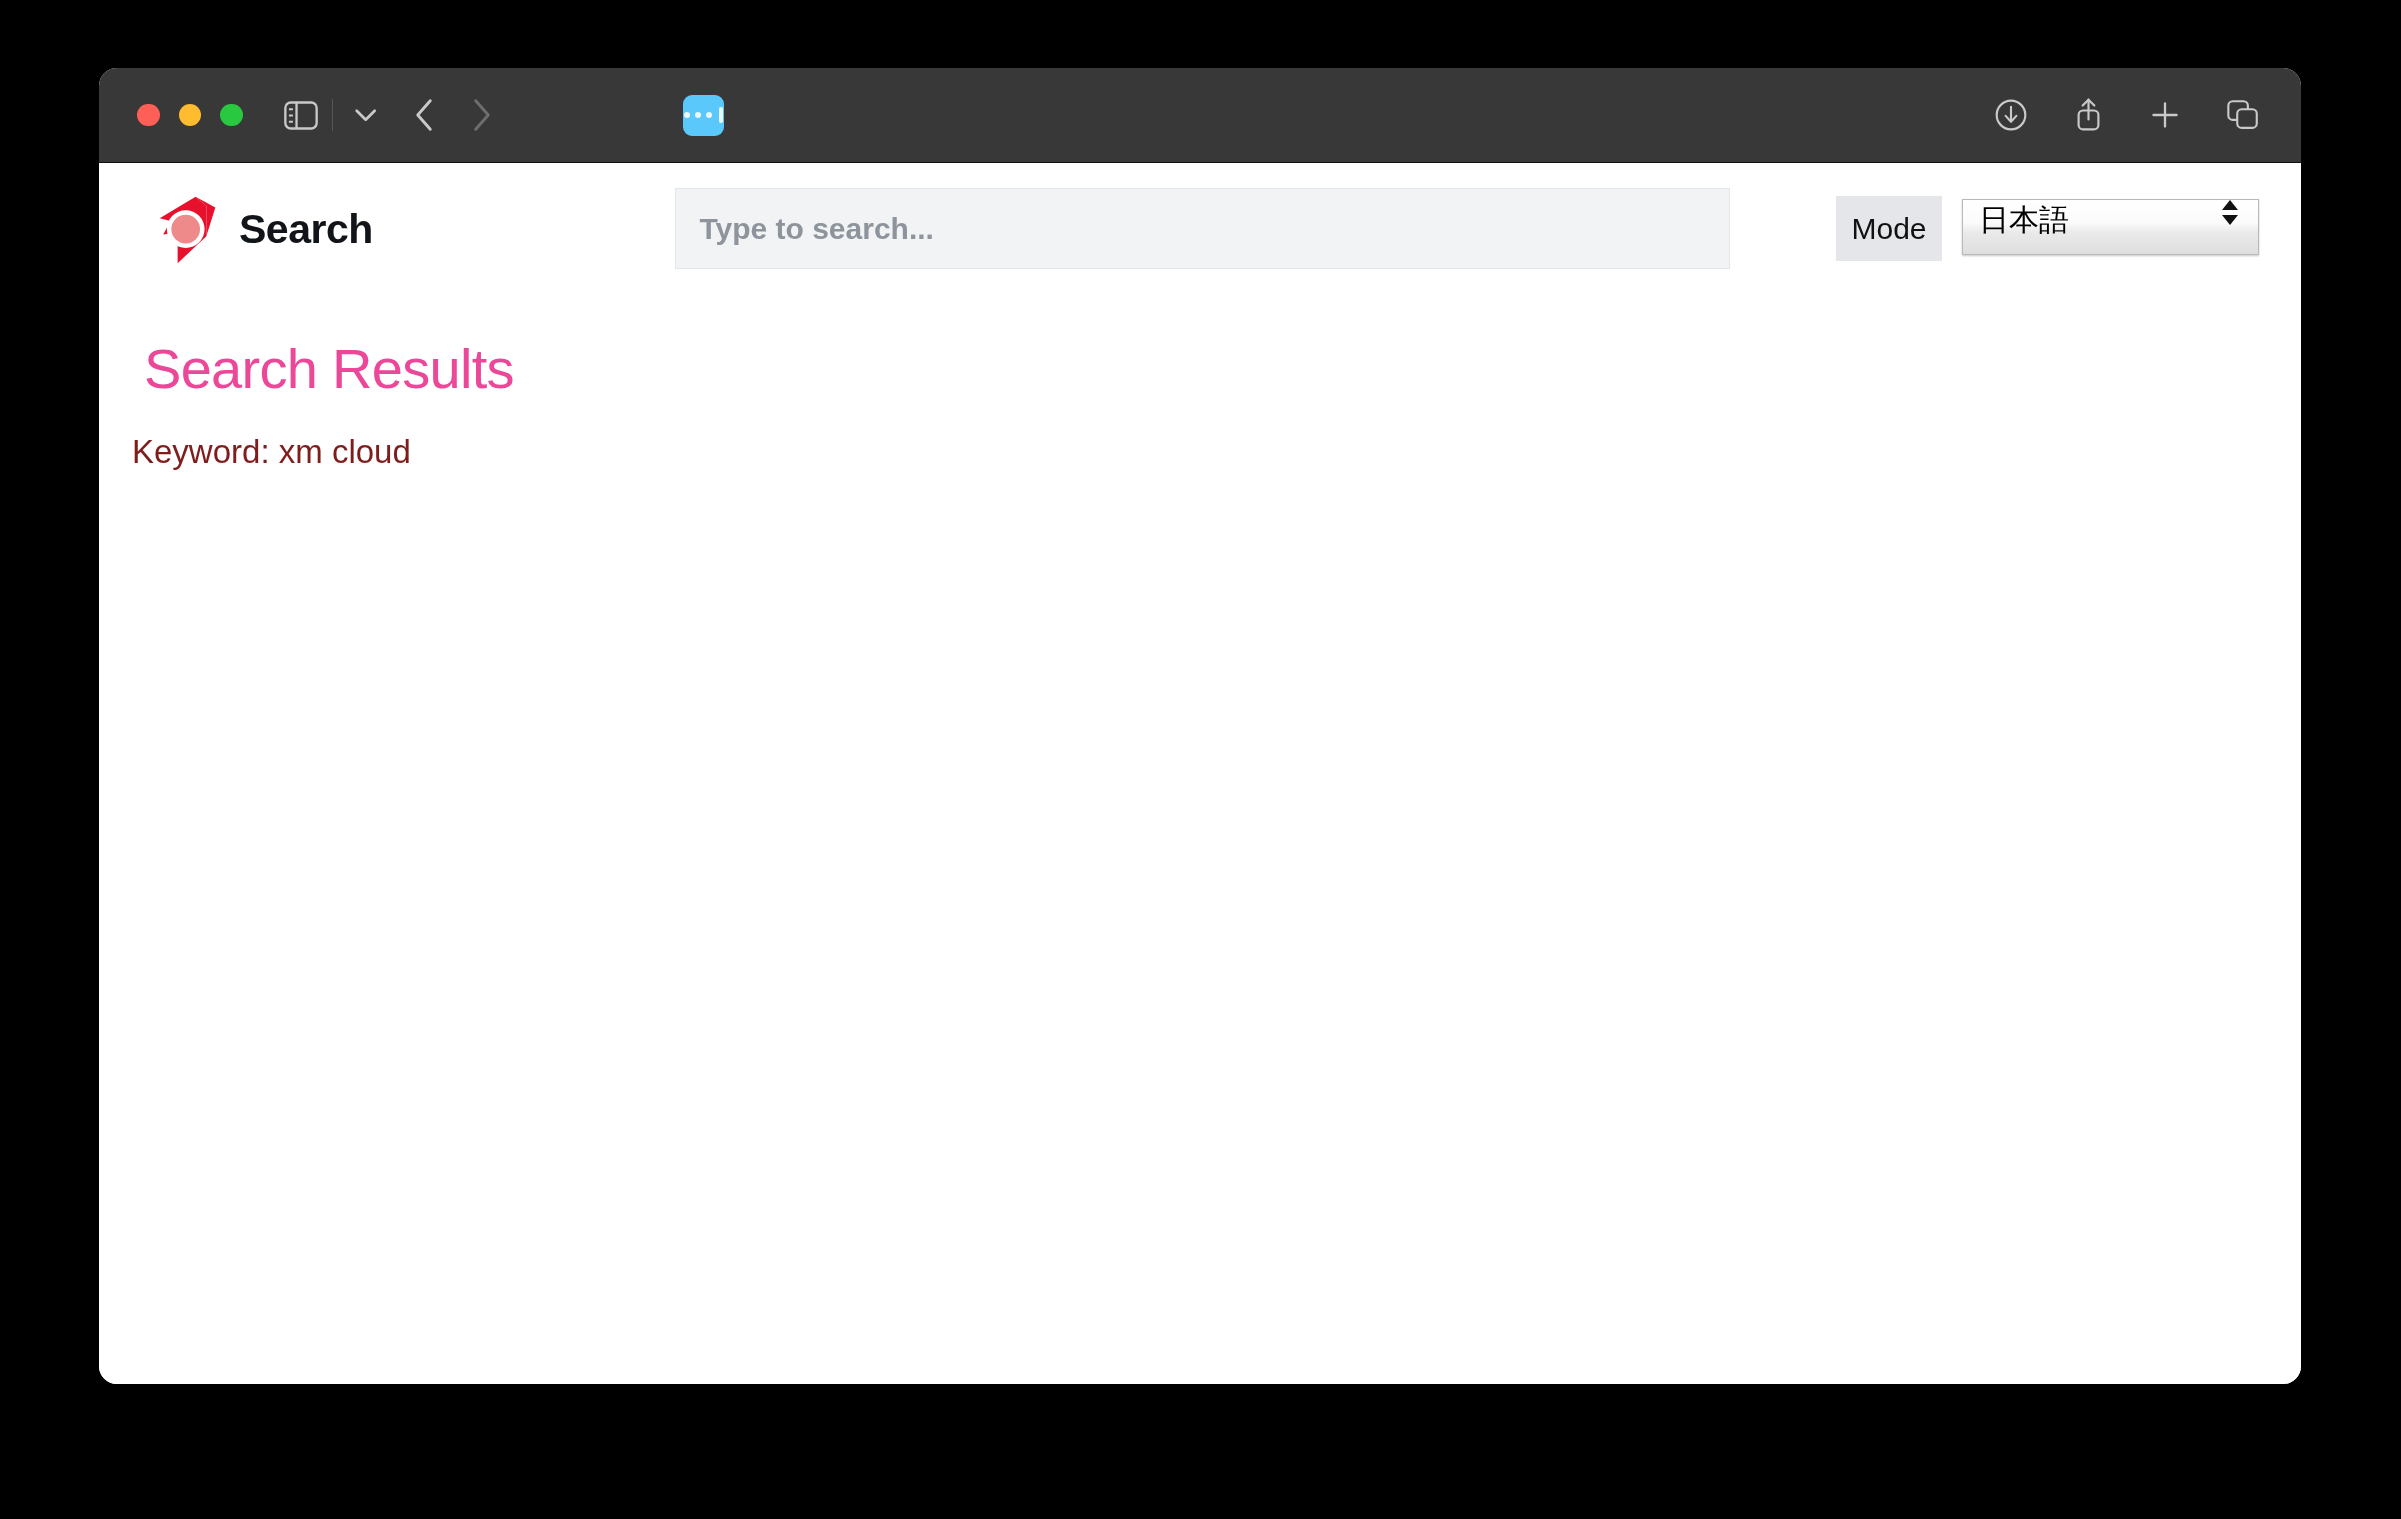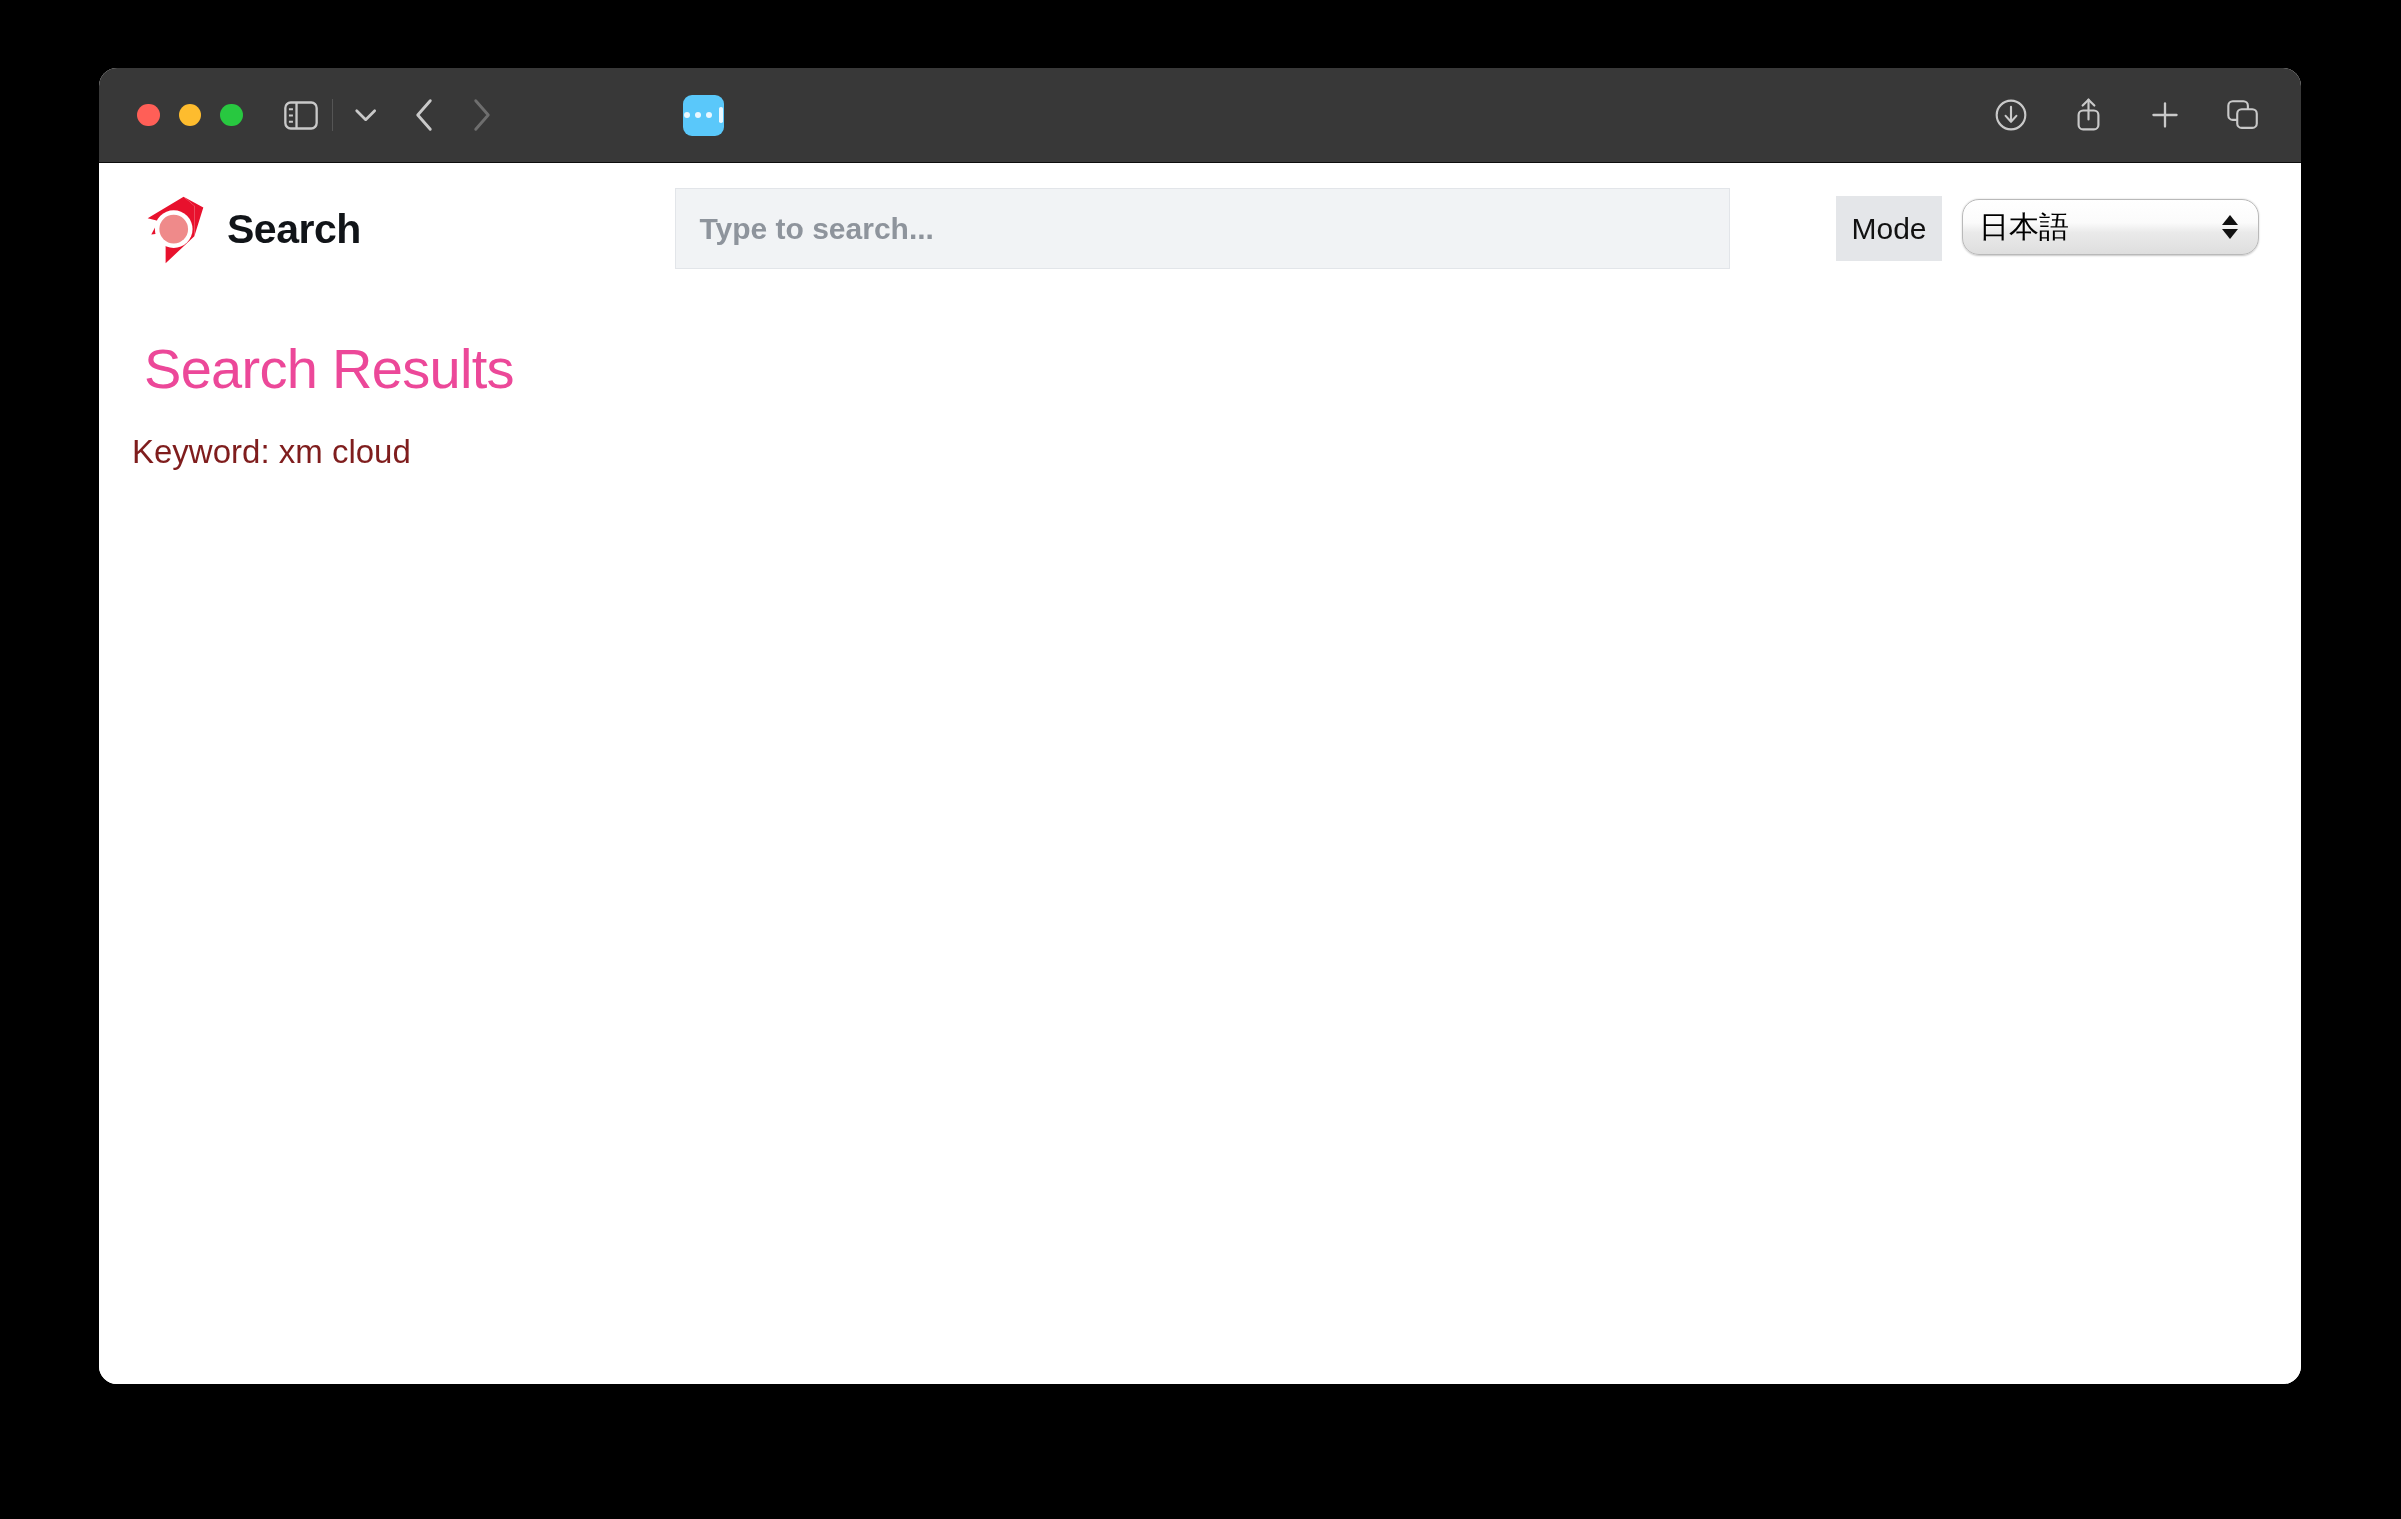--- a/index.html
+++ b/index.html
@@ -102,21 +102,21 @@
   
   .page {
     background: #ffffff;
     height: calc(100% - 95px);
     position: relative;
   }
 
   .site-header {
     display: flex;
     align-items: center;
-    padding: 25px 0 0 0;
+    padding: 25px 0 0 12px;
     position: relative;
     height: 108px;
   }
 
   .brand {
     display: flex; align-items: center; gap: 20px;
     margin-left: 45px;
   }
   .brand-logo { width: 63px; height: 70px; display: block; }
   .brand-name {
@@ -153,25 +153,25 @@
     font-size: 30px;
     color: #111;
     display: flex; align-items: center; justify-content: center;
     cursor: pointer;
   }
 
   .lang-select {
     position: absolute;
     left: 1863px; top: 36px;
     width: 297px; height: 56px;
-    border-radius: 17px;
+    border-radius: 0;
     border: 0.9px solid #b9b9b9;
     background: linear-gradient(180deg,#ffffff 0%,#fbfbfb 42%,#eaeaea 60%,#dedede 100%);
     box-shadow: 0 0.9px 1.8px rgba(0,0,0,0.22);
-    display: flex; align-items: center;
+    display: flex; 
     padding: 0 16px;
     cursor: pointer;
   }
   .lang-value { font-size: 30px; color: #000; flex: 1; }
   .lang-arrows {
     display: flex; flex-direction: column; align-items: center;
     gap: 4.5px; margin-right: 3.6px;
   }
   .arrow-up {
     width: 0; height: 0;

